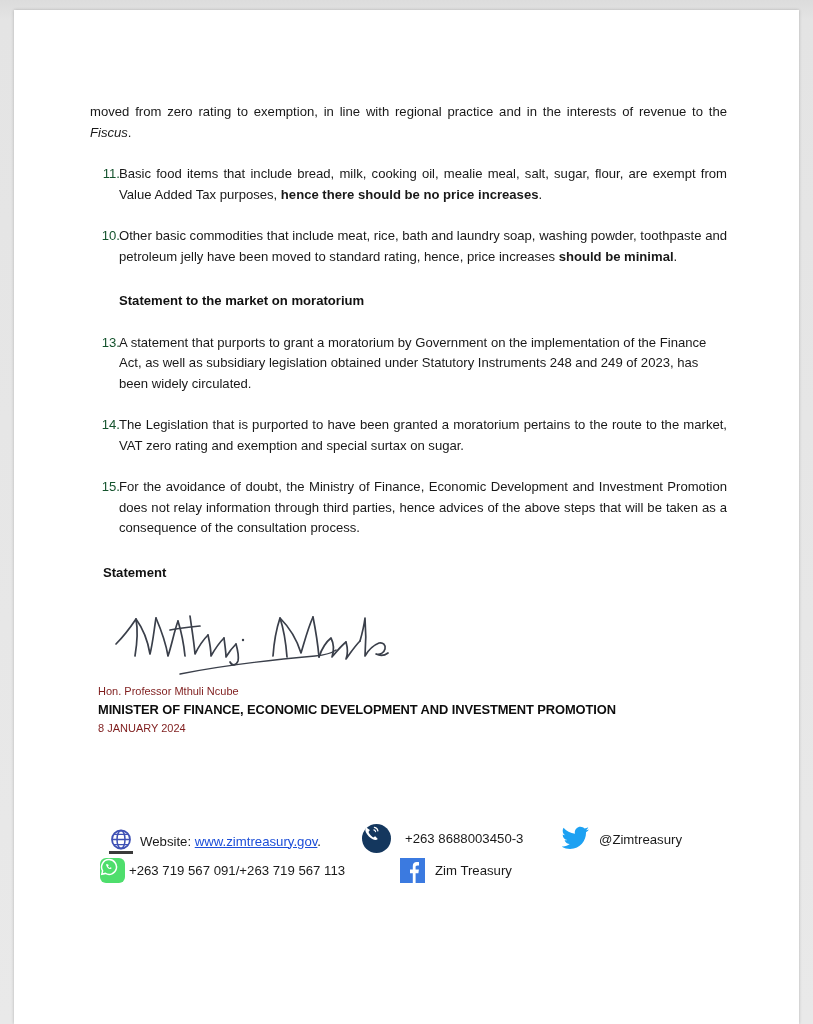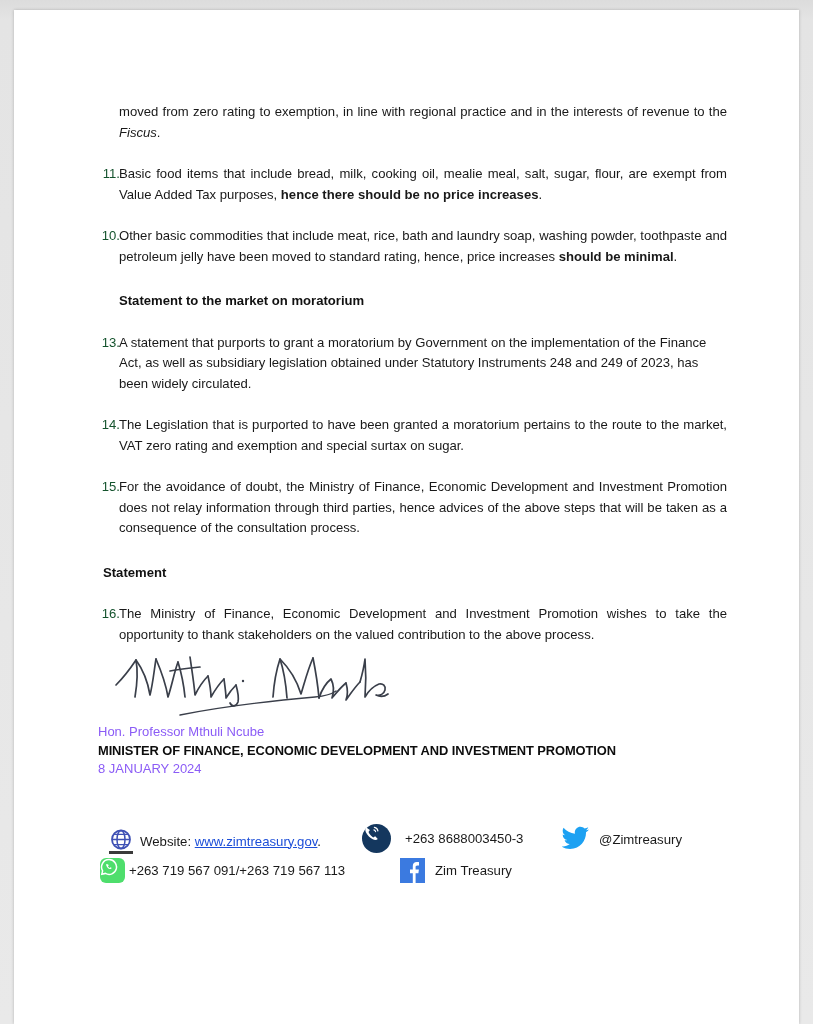--- a/index.html
+++ b/index.html
@@ -40,21 +40,21 @@
     position: relative;
     font-size: 13.1px;
     line-height: 20.5px;
     color: #191919;
     padding-left: 105px;
     padding-right: 72px;
     text-align: justify;
     margin: 0;
   }
   .para.lead {
-    padding-left: 105px;
+    padding-left: 76px;
     text-align: justify;
   }
   .para.leftal { text-align: left; }
   .num {
     position: absolute;
     left: 82px;
     top: 0;
     width: 24px;
     text-align: right;
     font-size: 13.1px;
@@ -77,23 +77,23 @@
 
   
   .sig-wrap {
     position: relative;
     height: 78px;
     padding-left: 96px;
   }
   .sig-wrap svg { display: block; }
 
   .signer {
-    font-size: 13px;
+    font-size: 11px;
     line-height: 18.5px;
-    color: #8b5cf6;
+    color: #7f1d1d;
     padding-left: 84px;
     margin: 0;
   }
   .signer.title {
     font-weight: bold;
     font-size: 12.9px;
     letter-spacing: -0.1px;
     color: #0d0d0d;
   }
 
@@ -198,21 +198,20 @@
     <div class="gap-md"></div>
 
     <p class="para"><span class="num">15.</span><span>For the avoidance of doubt, the Ministry of Finance, Economic Development and Investment Promotion does not relay information through third parties, hence advices of the above steps that will be taken as a consequence of the consultation process.</span></p>
 
     <div class="gap-lg"></div>
 
     <h2 class="heading h-conclusion">Statement</h2>
 
     <div class="gap-md"></div>
 
-    <p class="para"><span class="num">16.</span><span>The Ministry of Finance, Economic Development and Investment Promotion wishes to take the opportunity to thank stakeholders on the valued contribution to the above process.</span></p>
 
     <div class="sig-wrap">
       <svg width="320" height="76" viewBox="0 0 320 76" fill="none" aria-hidden="true">
         <g stroke="#3a3f4a" stroke-width="1.7" stroke-linecap="round" stroke-linejoin="round" fill="none">
           <path d="M6 40 C14 32 20 24 26 15 C28 26 27 40 25 52"></path>
           <path d="M26 15 C34 26 38 38 40 50 C43 38 44 26 46 14"></path>
           <path d="M46 14 C52 28 56 40 58 52 C62 40 64 28 68 17"></path>
           <path d="M68 17 C72 30 74 42 75 52"></path>
           <path d="M60 26 C70 24 80 23 90 22"></path>
           <path d="M80 12 C82 26 84 38 85 50 C89 42 93 36 98 31"></path>

